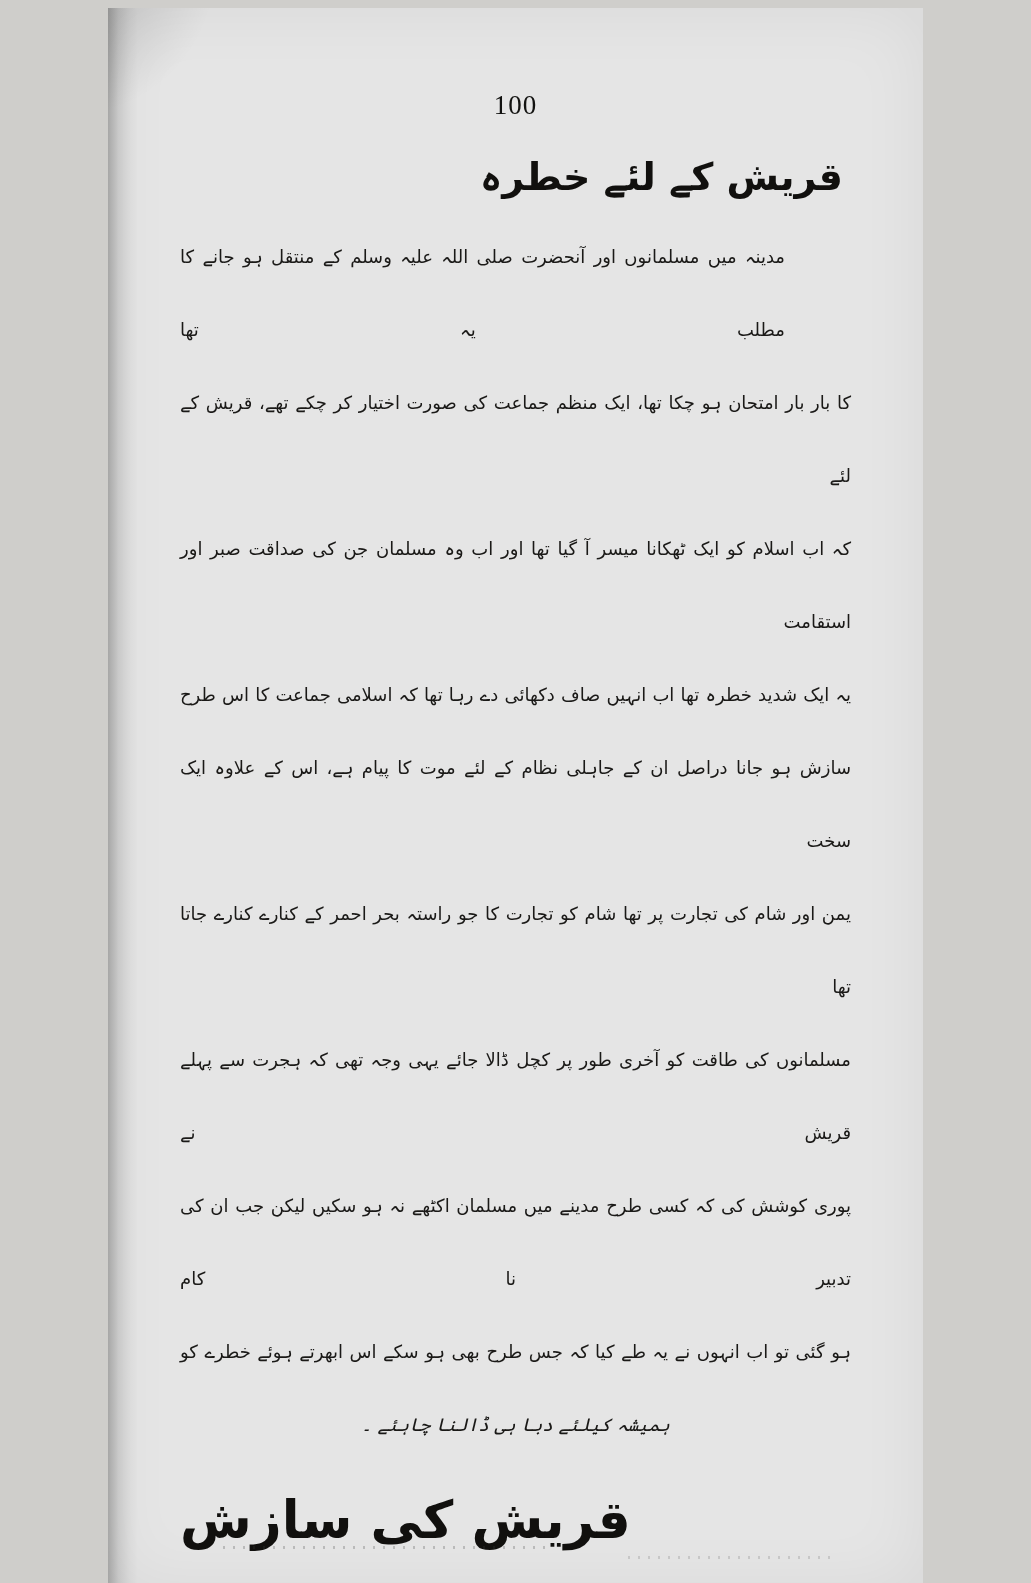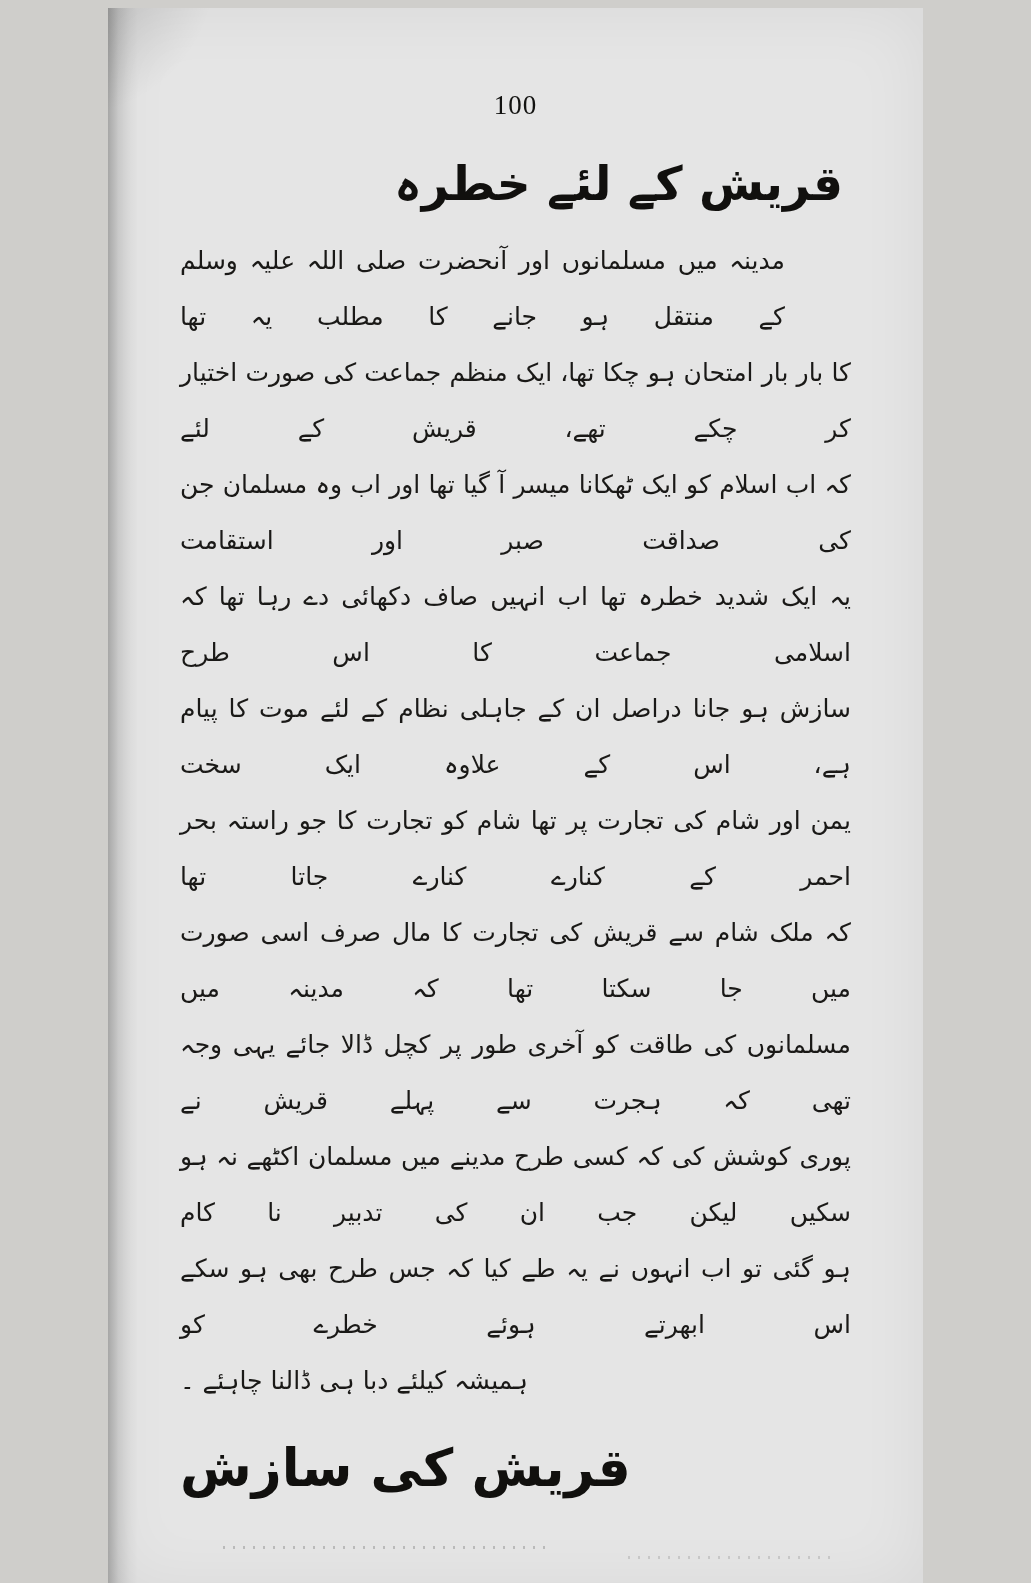--- a/index.html
+++ b/index.html
@@ -45,53 +45,54 @@
     letter-spacing: 1px;
     color: #121210;
   }
   .content {
     position: relative;
     margin: 0 72px;
     direction: rtl;
   }
   .heading-1 {
     margin: 30px 8px 0 0;
-    font-size: 47px;
+    font-size: 38px;
     font-weight: bold;
     line-height: 1.4;
     text-align: right;
     color: #11100e;
   }
   .heading-2 {
     margin: 24px 0 12px 0;
     font-size: 52px;
     font-weight: bold;
     line-height: 1.35;
     text-align: left; 
     color: #11100e;
   }
   .para {
-    font-size: 25px;
-    line-height: 56px;
+    font-size: 18px;
+    line-height: 73px;
     color: #1a1917;
   }
   .para.p1 { margin-top: 16px; }
   .line {
     min-height: 56px;
     text-align: right;
   }
   .line.justify {
     text-align: justify;
     text-align-last: justify;
   }
   .line.indent {
     padding-right: 66px;
   }
   .line.end-left {
-    text-align: left;   
+    text-align: center;   
+    font-style: italic;
   }
   
   .scan-noise-a, .scan-noise-b {
     position: absolute;
     height: 3px;
     opacity: 0.45;
     filter: blur(0.4px);
     background: repeating-linear-gradient(90deg,
       rgba(60,60,58,0.55) 0 2px, rgba(60,60,58,0) 2px 10px);
     pointer-events: none;
@@ -112,21 +113,20 @@
 
     <h1 class="heading-1" dir="rtl">قریش کے لئے خطرہ</h1>
 
     <div class="para p1" dir="rtl">
         <div class="line indent justify">مدینہ میں مسلمانوں اور آنحضرت صلی اللہ علیہ وسلم کے منتقل ہو جانے کا مطلب یہ تھا</div>
         <div class="line justify">کا بار بار امتحان ہو چکا تھا، ایک منظم جماعت کی صورت اختیار کر چکے تھے، قریش کے لئے</div>
         <div class="line justify">کہ اب اسلام کو ایک ٹھکانا میسر آ گیا تھا اور اب وہ مسلمان جن کی صداقت صبر اور استقامت</div>
         <div class="line justify">یہ ایک شدید خطرہ تھا اب انہیں صاف دکھائی دے رہا تھا کہ اسلامی جماعت کا اس طرح</div>
         <div class="line justify">سازش ہو جانا دراصل ان کے جاہلی نظام کے لئے موت کا پیام ہے، اس کے علاوہ ایک سخت</div>
         <div class="line justify">یمن اور شام کی تجارت پر تھا شام کو تجارت کا جو راستہ بحر احمر کے کنارے کنارے جاتا تھا</div>
-        <div class="line justify">کہ ملک شام سے قریش کی تجارت کا مال صرف اسی صورت میں جا سکتا تھا کہ مدینہ میں</div>
         <div class="line justify">مسلمانوں کی طاقت کو آخری طور پر کچل ڈالا جائے یہی وجہ تھی کہ ہجرت سے پہلے قریش نے</div>
         <div class="line justify">پوری کوشش کی کہ کسی طرح مدینے میں مسلمان اکٹھے نہ ہو سکیں لیکن جب ان کی تدبیر نا کام</div>
         <div class="line justify">ہو گئی تو اب انہوں نے یہ طے کیا کہ جس طرح بھی ہو سکے اس ابھرتے ہوئے خطرے کو</div>
         <div class="line end-left">ہمیشہ کیلئے دبا ہی ڈالنا چاہئے ۔</div>
       </div>
 
     <h2 class="heading-2" dir="rtl">قریش کی سازش</h2>
 
   </div>
 

